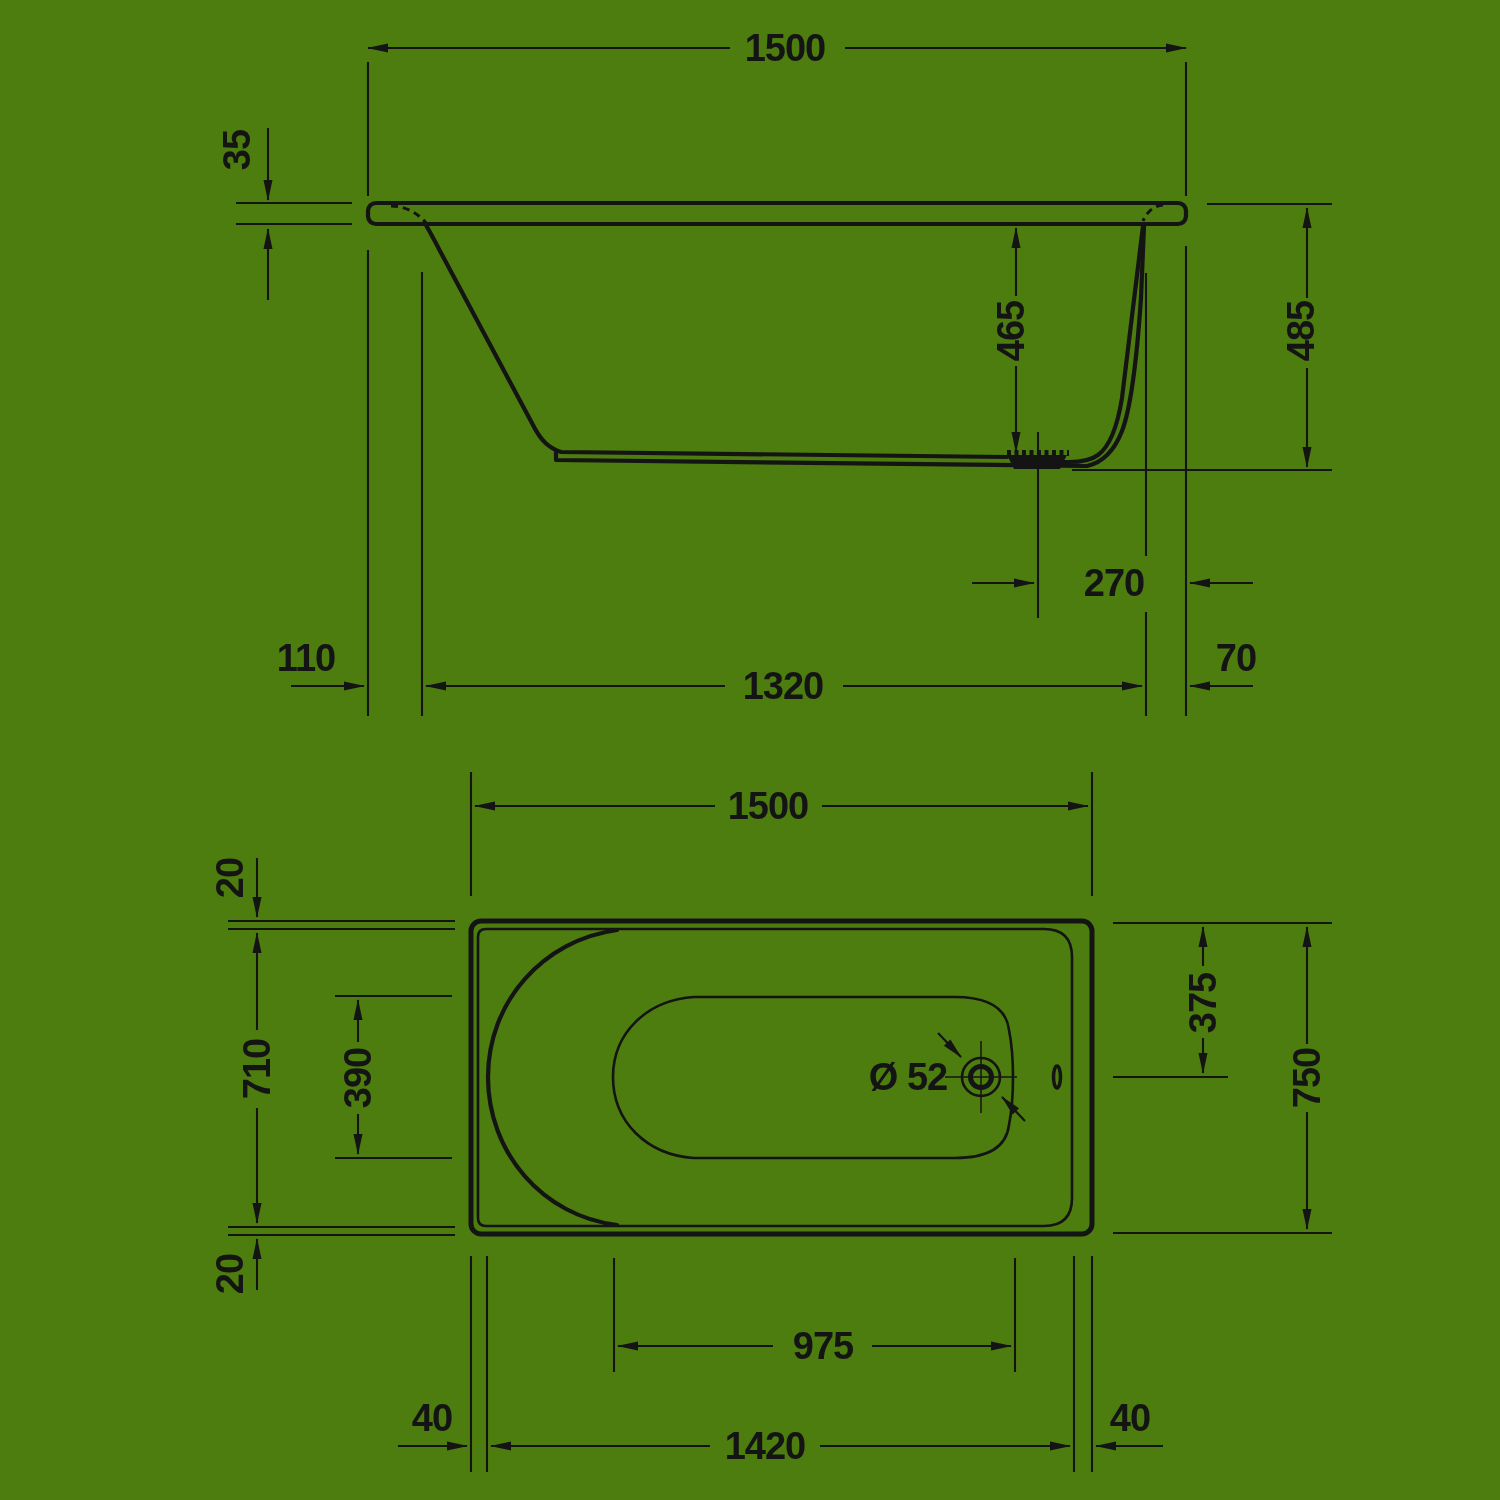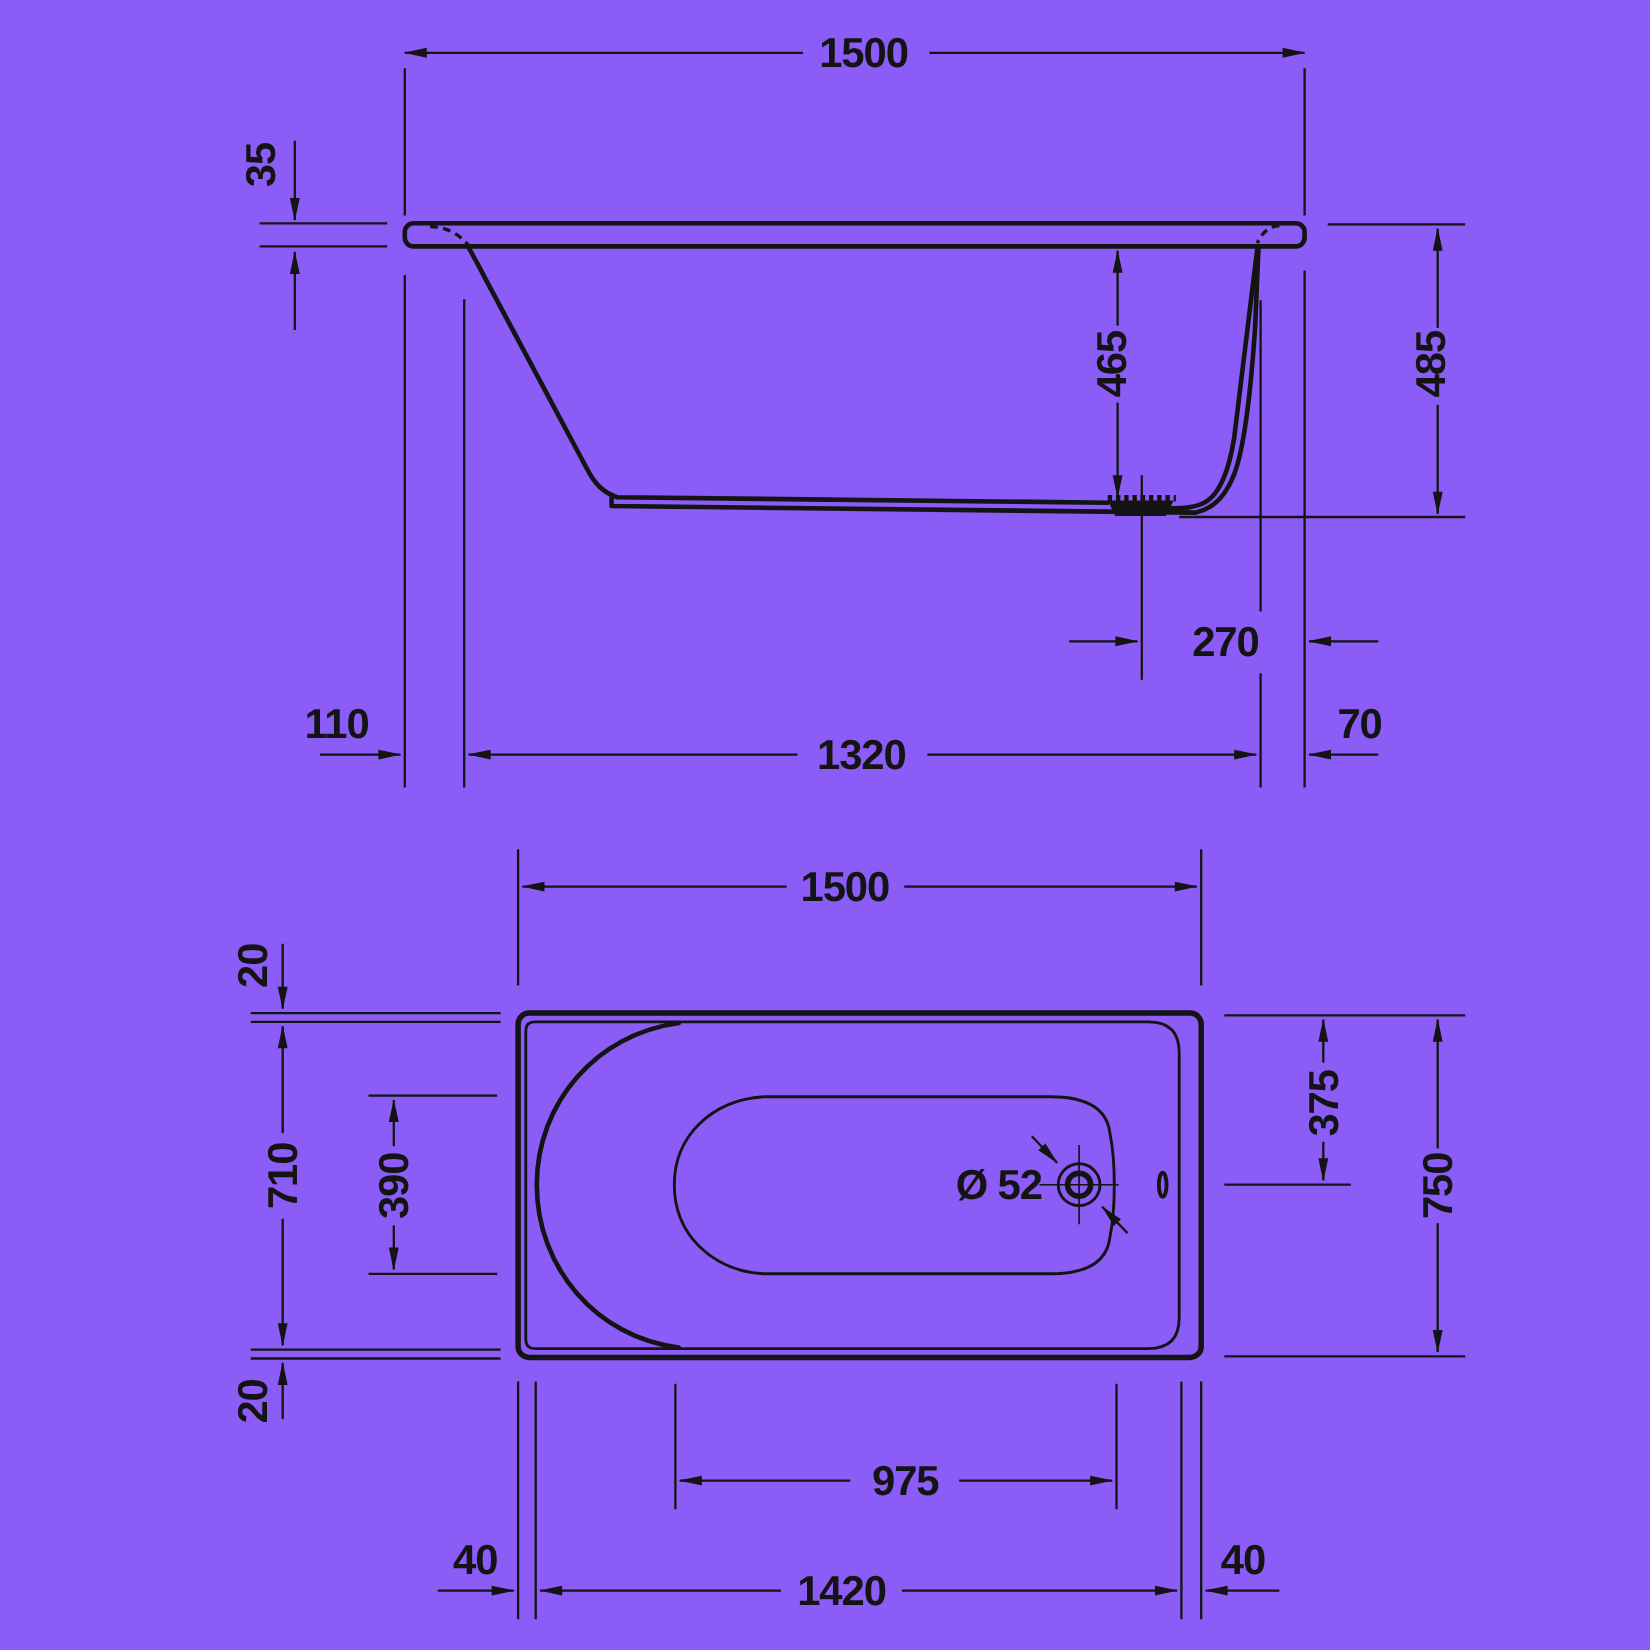--- a/index.html
+++ b/index.html
@@ -1,16 +1,16 @@
 <!DOCTYPE html>
 <html><head>
 <meta charset="utf-8">
 <style>
   html,body{margin:0;padding:0;background:#ffffff;}
-  .canvas{position:relative;width:1500px;height:1500px;background:#8b5cf6;overflow:hidden;}
+  .canvas{position:relative;width:1500px;height:1500px;background:#4d7c0f;overflow:hidden;}
   svg{display:block;}
   .outline{stroke:#141414;stroke-width:4.2;fill:none;stroke-linejoin:round;stroke-linecap:round;}
   .outline2{stroke:#141414;stroke-width:5;fill:none;stroke-linejoin:round;}
   .thin{stroke:#141414;stroke-width:2.6;fill:none;stroke-linejoin:round;}
   .hidden-edge{stroke:#141414;stroke-width:3;fill:none;stroke-dasharray:7 5;stroke-linecap:butt;}
   .ext{stroke:#141414;stroke-width:2.1;fill:none;}
   .dim{stroke:#141414;stroke-width:2.1;fill:none;}
   .hair{stroke:#141414;stroke-width:1.5;fill:none;}
   .serr{stroke:#141414;stroke-width:6;fill:none;stroke-dasharray:4 3.5;}
   .solid{fill:#141414;stroke:none;}

